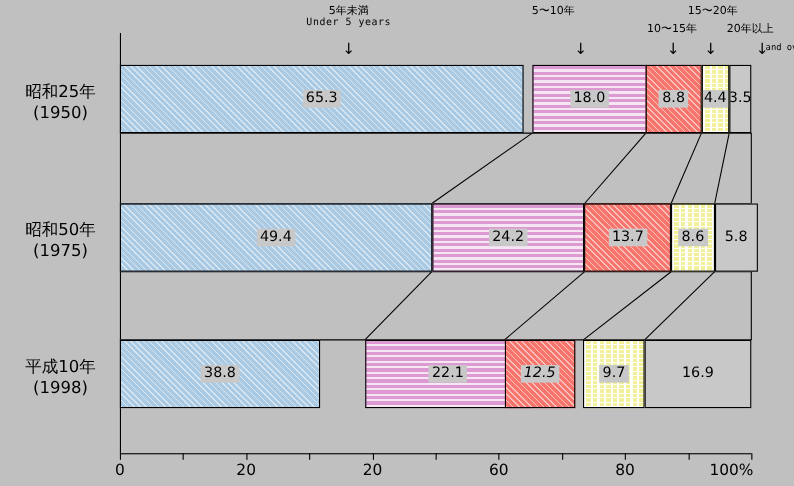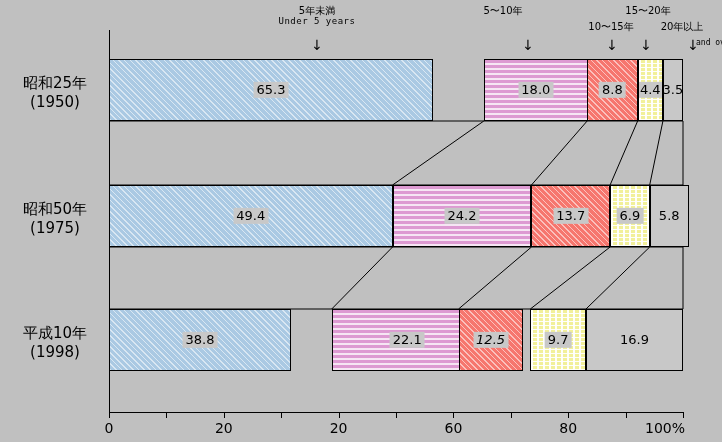--- a/index.html
+++ b/index.html
@@ -239,21 +239,21 @@
         <line x1="531.4639999999999" y1="247" x2="458.566" y2="309"></line>
         <line x1="610.102" y1="247" x2="530.316" y2="309"></line>
         <line x1="649.7080000000001" y1="247" x2="585.994" y2="309"></line>
         <line x1="109" y1="247" x2="683" y2="247"></line>
         <line x1="109" y1="309" x2="683" y2="309"></line>
         <line x1="683" y1="247" x2="683" y2="309"></line>
       </g>
   </svg>
 
   <div class="bar" id="bar-0" style="left:109px; top:59px; width:574px; height:62px;">
-      <div class="seg fill-blue" style="left: 0px; width: 324px;">
+      <div class="seg fill-blue" style="left: 0px; width: 367px;">
         <span class="vlabel">65.3</span>
       </div>
       <div class="seg fill-pink" style="left: 374.822px; width: 104px;">
         <span class="vlabel">18.0</span>
       </div>
       <div class="seg fill-red" style="left: 478.142px; width: 50.512px;">
         <span class="vlabel">8.8</span>
       </div>
       <div class="seg fill-yellow" style="left: 528.654px; width: 25.256px;">
         <span class="vlabel">4.4</span>
@@ -266,21 +266,21 @@
       <div class="seg fill-blue" style="left: 0px; width: 283.556px;">
         <span class="vlabel">49.4</span>
       </div>
       <div class="seg fill-pink" style="left: 283.556px; width: 138.908px;">
         <span class="vlabel">24.2</span>
       </div>
       <div class="seg fill-red" style="left: 422.464px; width: 78.638px;">
         <span class="vlabel">13.7</span>
       </div>
       <div class="seg fill-yellow" style="left: 501.102px; width: 39.606px;">
-        <span class="vlabel">6.9</span>
+        <span class="vlabel">8.6</span>
       </div>
       <div class="seg fill-plain" style="left: 540.708px; width: 33.292px; padding-left: 37px;">
         <span class="vlabel nobg">5.8</span>
       </div>
     </div>
   <div class="bar" id="bar-2" style="left:109px; top:309px; width:574px; height:62px;">
       <div class="seg fill-blue" style="left: 0px; width: 182px;">
         <span class="vlabel">38.8</span>
       </div>
       <div class="seg fill-pink" style="left: 222.712px; width: 151px;">

